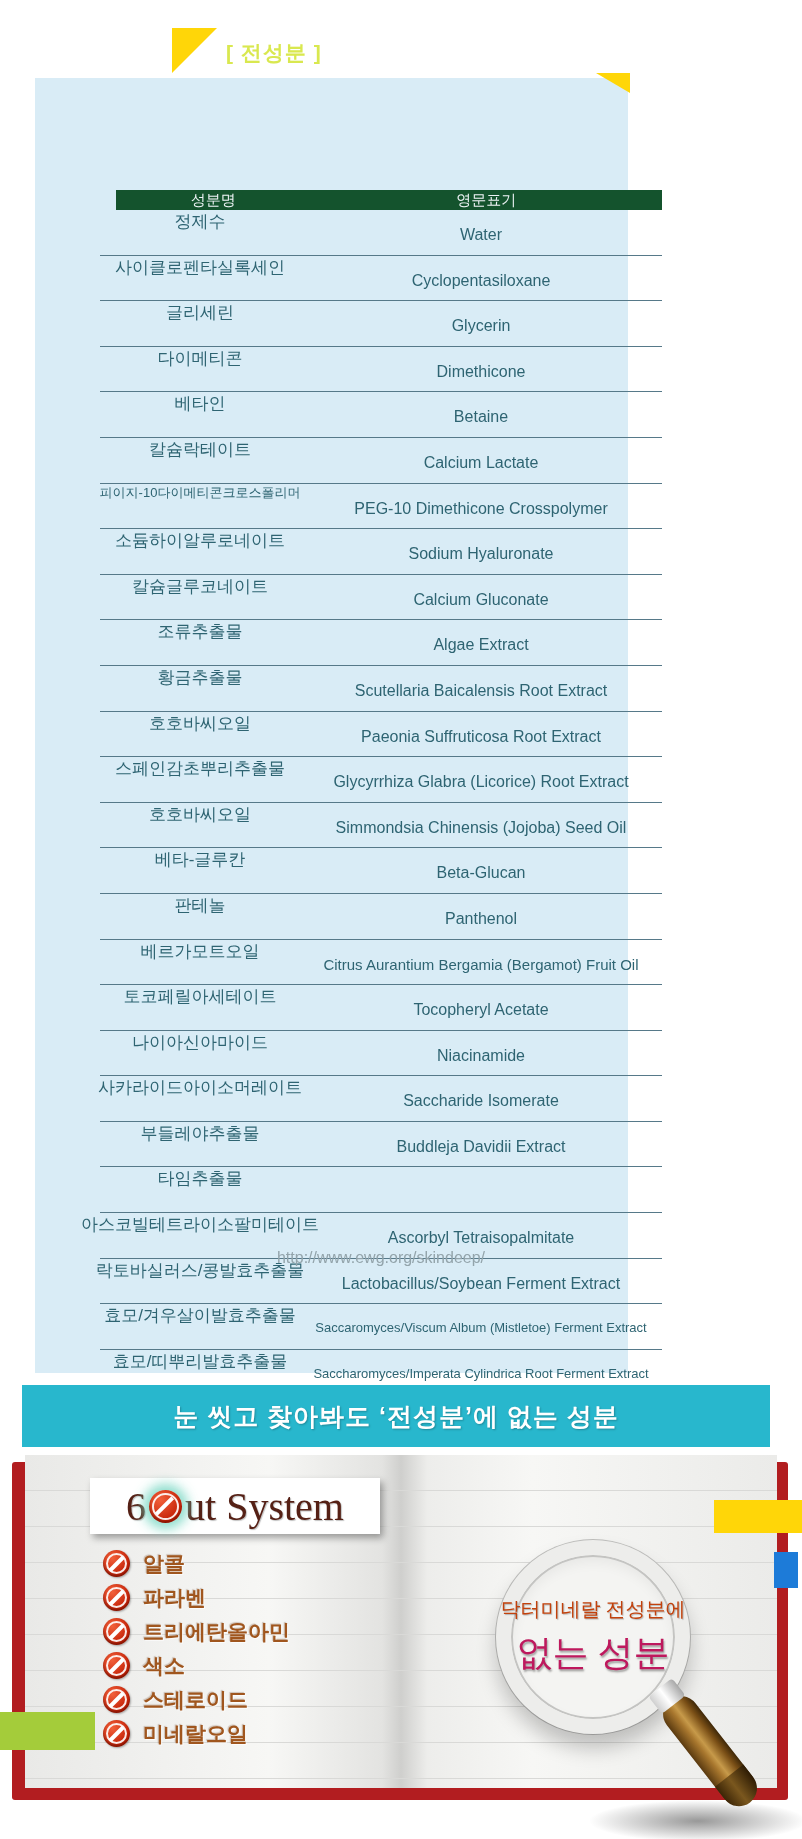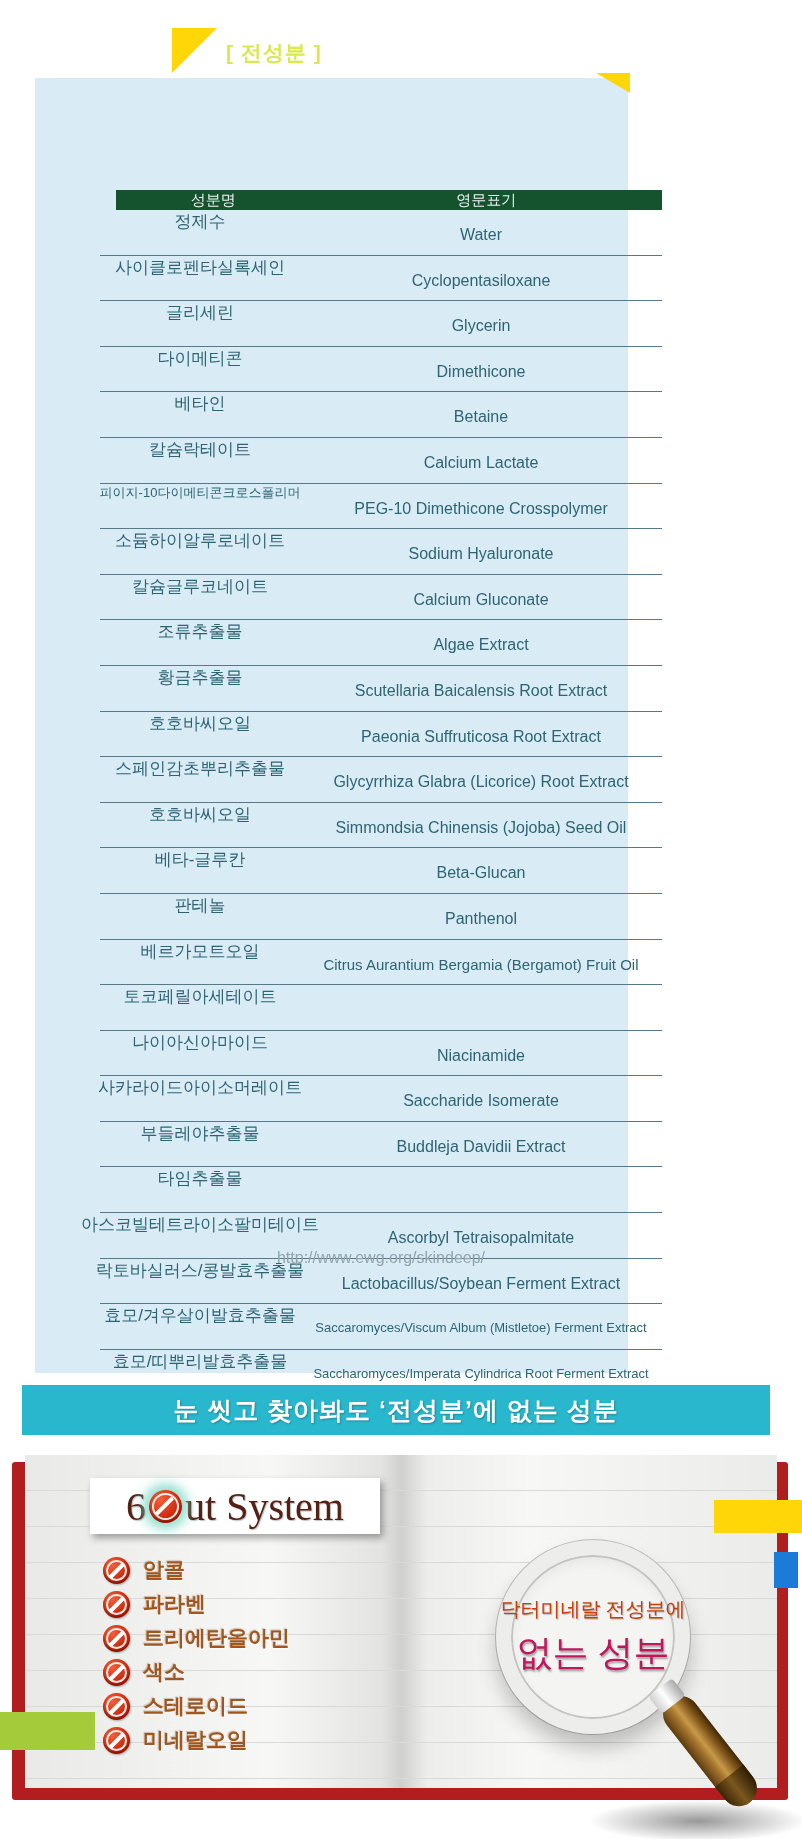--- a/index.html
+++ b/index.html
@@ -27,21 +27,21 @@
   .c1{width:200px;}
   .c2{width:362px;}
   .trow .c1{font-size:17px;}
   .trow .c2{font-size:16px;margin-top:16px;}
   .sz-sm{font-size:13px !important;}
   .sz-md{font-size:15px !important;}
   .src-url{position:absolute;left:65px;top:1171px;width:562px;text-align:center;
     color:#93a4ab;font-size:16px;}
 
   
-  .cyan-banner{position:absolute;left:22px;top:1385px;width:748px;height:50px;background:#28b7cd;
+  .cyan-banner{position:absolute;left:22px;top:1385px;width:748px;height:62px;background:#28b7cd;
     display:flex;align-items:center;justify-content:center;}
   .cyan-banner span{color:#fff;font-size:25px;font-weight:bold;letter-spacing:1px;
     text-shadow:1px 1px 2px rgba(0,0,0,.25);}
 
   
   .book-cover{position:absolute;left:12px;top:1462px;width:776px;height:338px;background:#b21d20;border-radius:3px;}
   .pages{position:absolute;left:25px;top:1455px;width:752px;height:333px;display:flex;}
   .pg{width:376px;height:100%;
       background-image:repeating-linear-gradient(180deg,transparent 0 35px,#d9d9d7 35px 36px);}
   .pg.left{background-color:#f3f3f1;
@@ -64,21 +64,21 @@
     background:radial-gradient(circle at 35% 30%,#f2603a,#c21e04 72%);
     box-shadow:inset 0 -2px 3px rgba(0,0,0,.35),1px 1px 2px rgba(0,0,0,.3);flex:none;}
   .no-icon::before{content:'';position:absolute;inset:3px;border-radius:50%;border:2px solid rgba(255,255,255,.9);}
   .no-icon::after{content:'';position:absolute;left:4px;top:11.5px;width:19px;height:4px;background:#fff;
     transform:rotate(-45deg);}
   .six-title .no-icon{width:33px;height:33px;margin:0 3px;
     box-shadow:0 0 12px 6px rgba(120,215,195,.85),inset 0 -2px 3px rgba(0,0,0,.35);}
   .six-title .no-icon::after{top:14.5px;width:23px;}
 
   .no-list{position:absolute;left:103px;top:1550px;z-index:7;display:flex;flex-direction:column;}
-  .no-item{display:flex;align-items:flex-end;gap:13px;height:34px;}
+  .no-item{display:flex;align-items:flex-start;gap:13px;height:34px;}
   .no-item .lbl{font-size:21px;font-weight:bold;color:#a0561e;
     text-shadow:1px 1px 1px rgba(255,255,255,.8),-1px -1px 1px rgba(90,40,0,.25);}
 
   
   .mag-shadow{position:absolute;left:588px;top:1800px;width:220px;height:42px;border-radius:50%;z-index:8;
     background:radial-gradient(ellipse at center,rgba(50,50,50,.5),rgba(50,50,50,0) 70%);}
   .mag{position:absolute;left:496px;top:1540px;width:164px;height:164px;border-radius:50%;z-index:9;
     border:15px solid #ededeb;background:#f4f4f2;
     box-shadow:inset 0 0 0 2px #c4c4c2,0 14px 20px rgba(0,0,0,.22),inset 0 6px 14px rgba(0,0,0,.06),0 0 0 1px #bfbfbd;
     display:flex;flex-direction:column;align-items:center;justify-content:center;text-align:center;}
@@ -177,20 +177,21 @@
           <div class="trow">
             <div class="cell c1">판테놀</div>
             <div class="cell c2">Panthenol</div>
           </div>
           <div class="trow">
             <div class="cell c1">베르가모트오일</div>
             <div class="cell c2 sz-md">Citrus Aurantium Bergamia (Bergamot) Fruit Oil</div>
           </div>
           <div class="trow">
             <div class="cell c1">토코페릴아세테이트</div>
+            <div class="cell c2">Tocopheryl Acetate</div>
           </div>
           <div class="trow">
             <div class="cell c1">나이아신아마이드</div>
             <div class="cell c2">Niacinamide</div>
           </div>
           <div class="trow">
             <div class="cell c1">사카라이드아이소머레이트</div>
             <div class="cell c2">Saccharide Isomerate</div>
           </div>
           <div class="trow">

